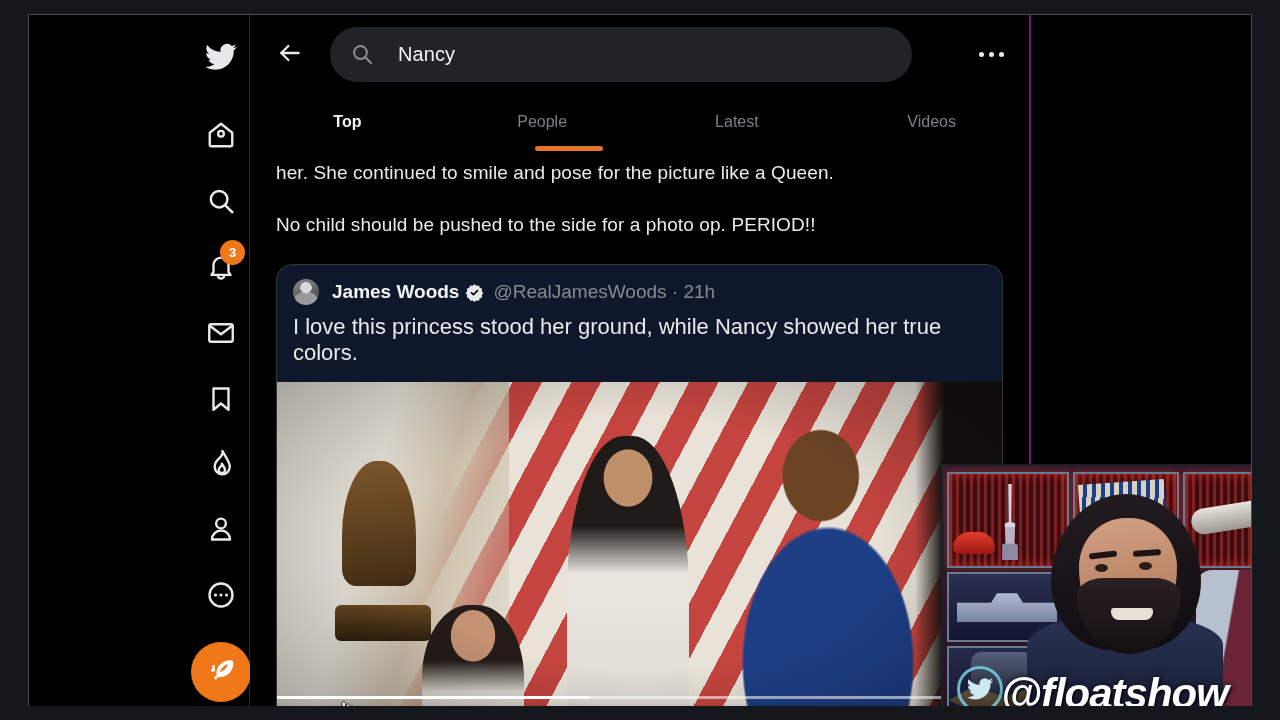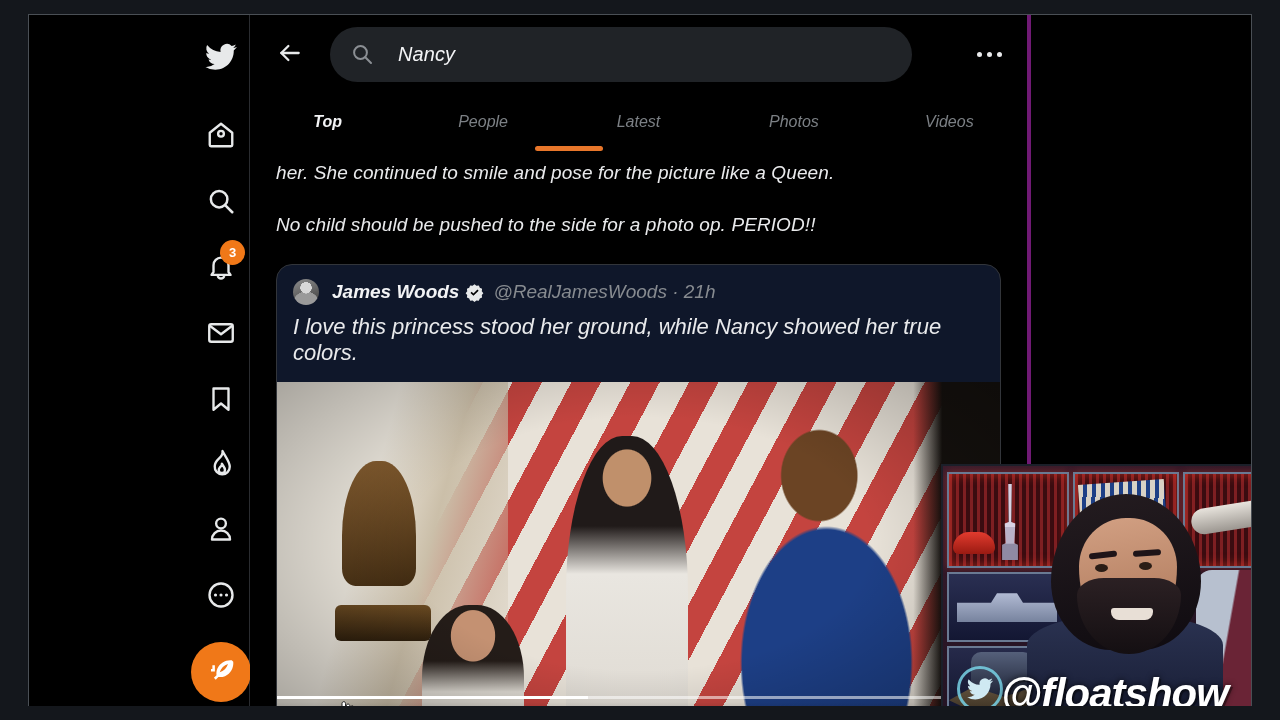--- a/index.html
+++ b/index.html
@@ -61,22 +61,21 @@
     display: flex; align-items: center; justify-content: center;
     border: none; cursor: pointer;
   }
 
   
   #main-col {
     position: absolute;
     left: 221px; top: 0;
     width: 781px; height: 100%;
     background: #000000;
-    border-right: 4px solid #701a75;
-    font-style: italic;
+    border-right: 2px solid #701a75;
   }
 
   
   #search-header {
     position: relative;
     height: 78px;
     display: flex; align-items: center;
     padding: 0 0 0 22px;
     background: #000;
   }
@@ -568,21 +567,20 @@
               <i class="dot3"></i>
               <i class="dot3"></i>
           </span>
         </button>
       </header>
 
       <div id="tabs">
         <div class="tab active">Top</div>
         <div class="tab">People</div>
         <div class="tab">Latest</div>
-        <div class="tab">Photos</div>
         <div class="tab">Videos</div>
         <div id="tab-underline"></div>
       </div>
 
       <section id="feed">
 
         <div class="tweet-line" id="tweet-text-1">her. She continued to smile and pose for the picture like a Queen.</div>
         <div class="tweet-line" id="tweet-text-2">No child should be pushed to the side for a photo op. PERIOD!!</div>
 
         <article id="quoted-tweet">

